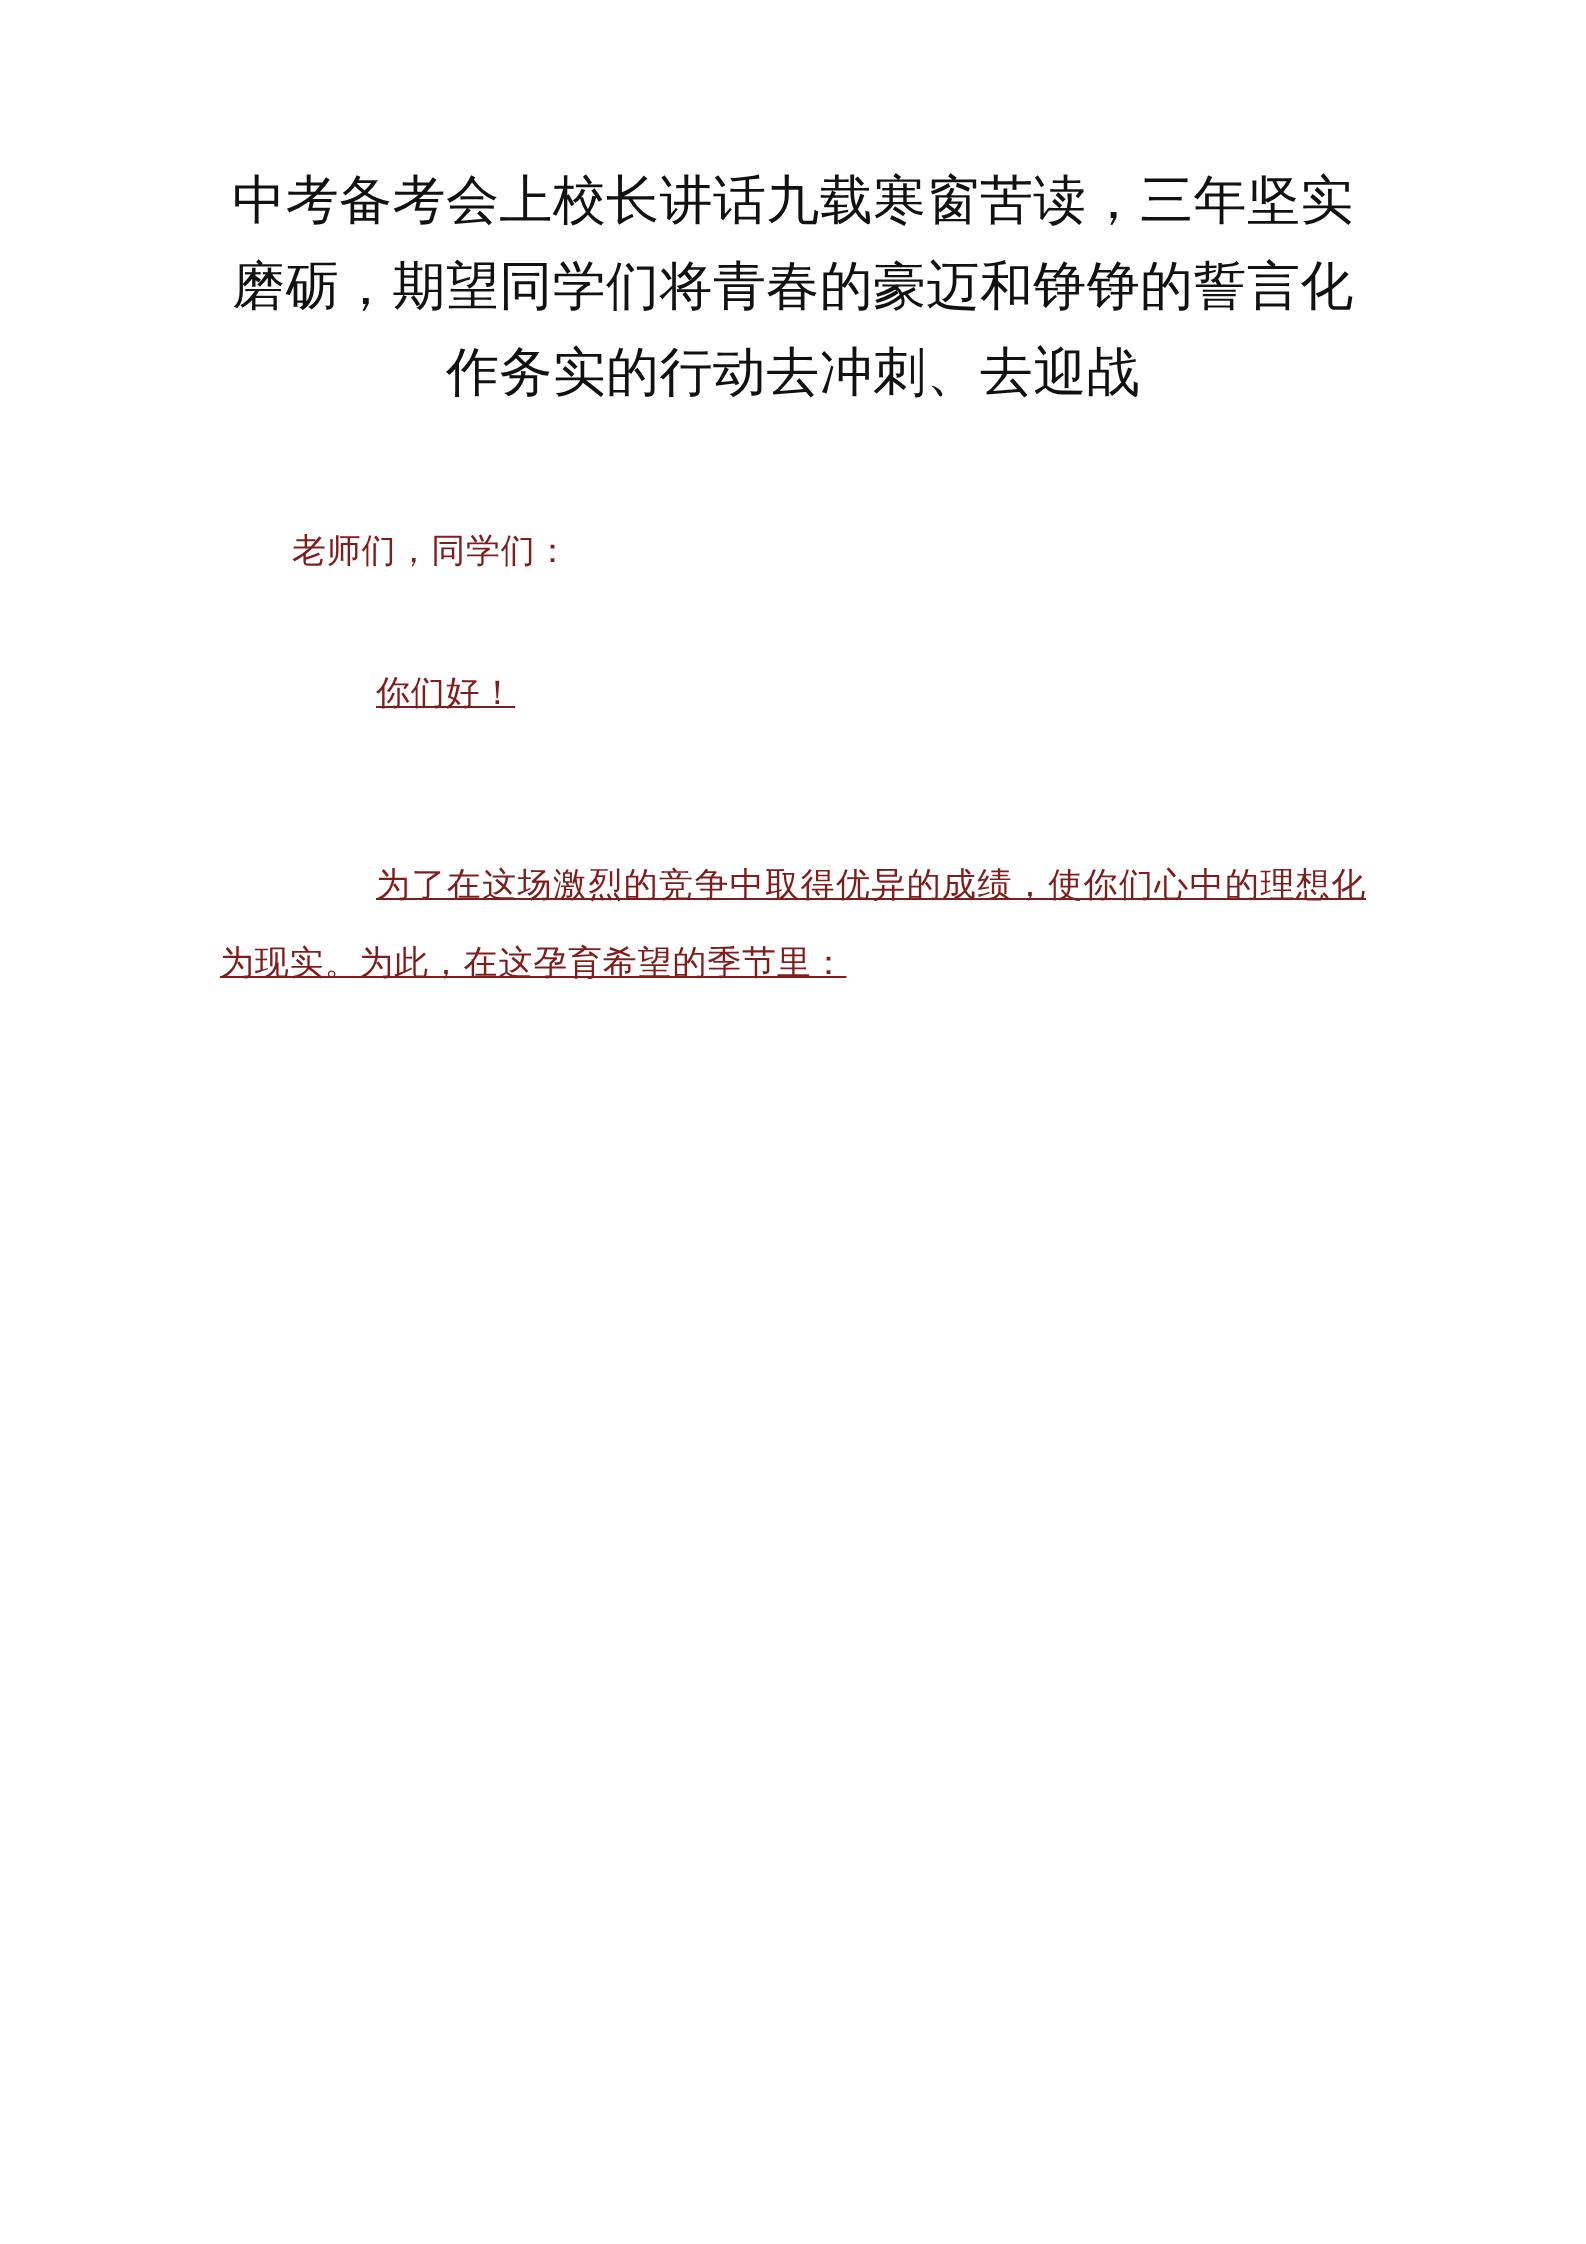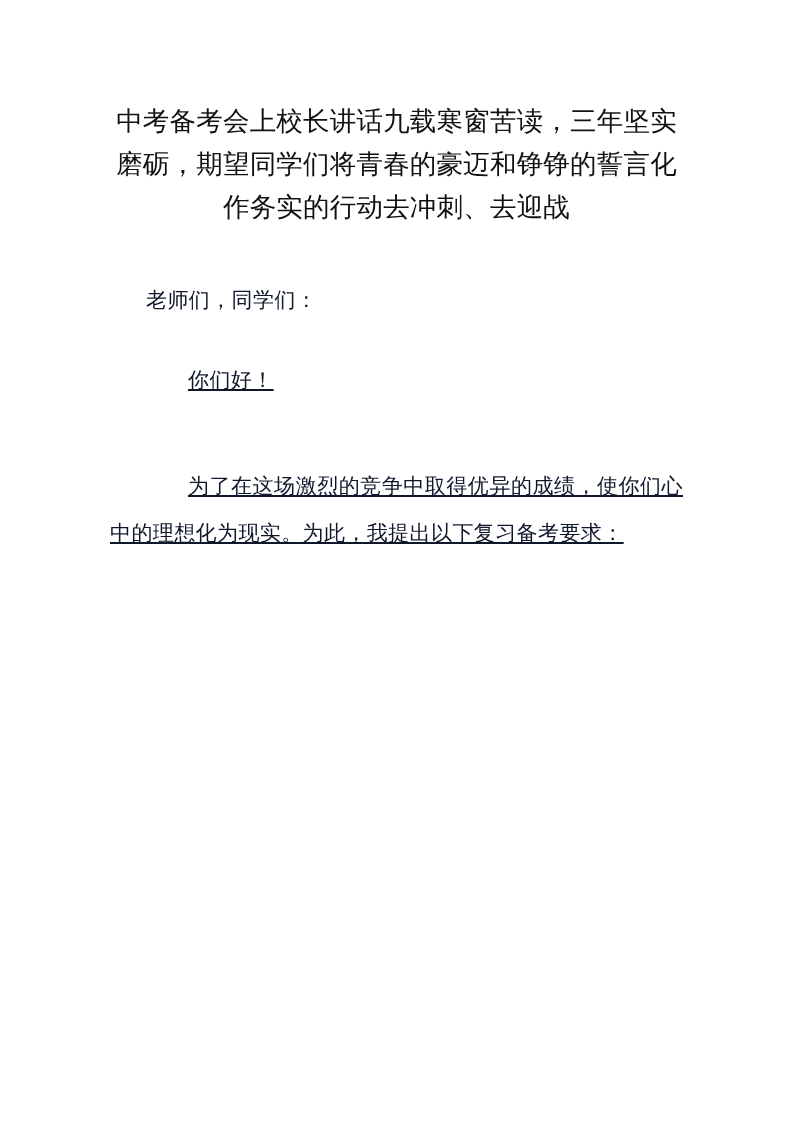--- a/index.html
+++ b/index.html
@@ -12,41 +12,41 @@
     background: #ffffff;
     font-family: "DejaVu Serif", "Liberation Serif", serif;
     color: #000000;
     overflow: hidden;
   }
   .page {
     position: relative;
     width: 793px;
     height: 1122px;
     box-sizing: border-box;
-    padding: 100px 110px 60px 110px;
+    padding: 80px 110px 60px 110px;
   }
   .doc-title {
     font-family: "DejaVu Sans", "Liberation Sans", sans-serif;
     font-size: 26.5px;
     font-weight: 500;
     line-height: 1.62;
     text-align: center;
     letter-spacing: 0.2px;
     color: #111111;
     margin: 0 0 0 0;
   }
   .body-area {
     margin-top: 48px;
   }
   p.para {
     font-family: "DejaVu Serif", "Liberation Serif", serif;
-    font-size: 21px;
+    font-size: 17px;
     line-height: 2.28;
     letter-spacing: 0.4px;
-    color: #0f172a;
+    color: #7f1d1d;
     margin: 0 0 18px 0;
     text-align: justify;
     text-justify: inter-ideograph;
   }
   p.indent-1 { text-indent: 36px; }
   p.indent-2 { text-indent: 78px; text-decoration: underline; }
   .spacer-sm { height: 14px; }
   .spacer-md { height: 26px; }
 </style>
 </head>
@@ -62,20 +62,20 @@
 
     <div class="spacer-sm"></div>
 
     <p class="para indent-2">你们好！</p>
 
     <div class="spacer-md"></div>
 
 
     <div class="spacer-sm"></div>
 
-    <p class="para indent-2">为了在这场激烈的竞争中取得优异的成绩，使你们心中的理想化为现实。为此，我提出以下复习备考要求：</p>
+    <p class="para indent-2">为了在这场激烈的竞争中取得优异的成绩，使你们心中的理想化为现实。为此，在这孕育希望的季节里：</p>
 
     <div class="spacer-sm"></div>
 
 
   </div>
 
 </div>
 
 </body></html>

